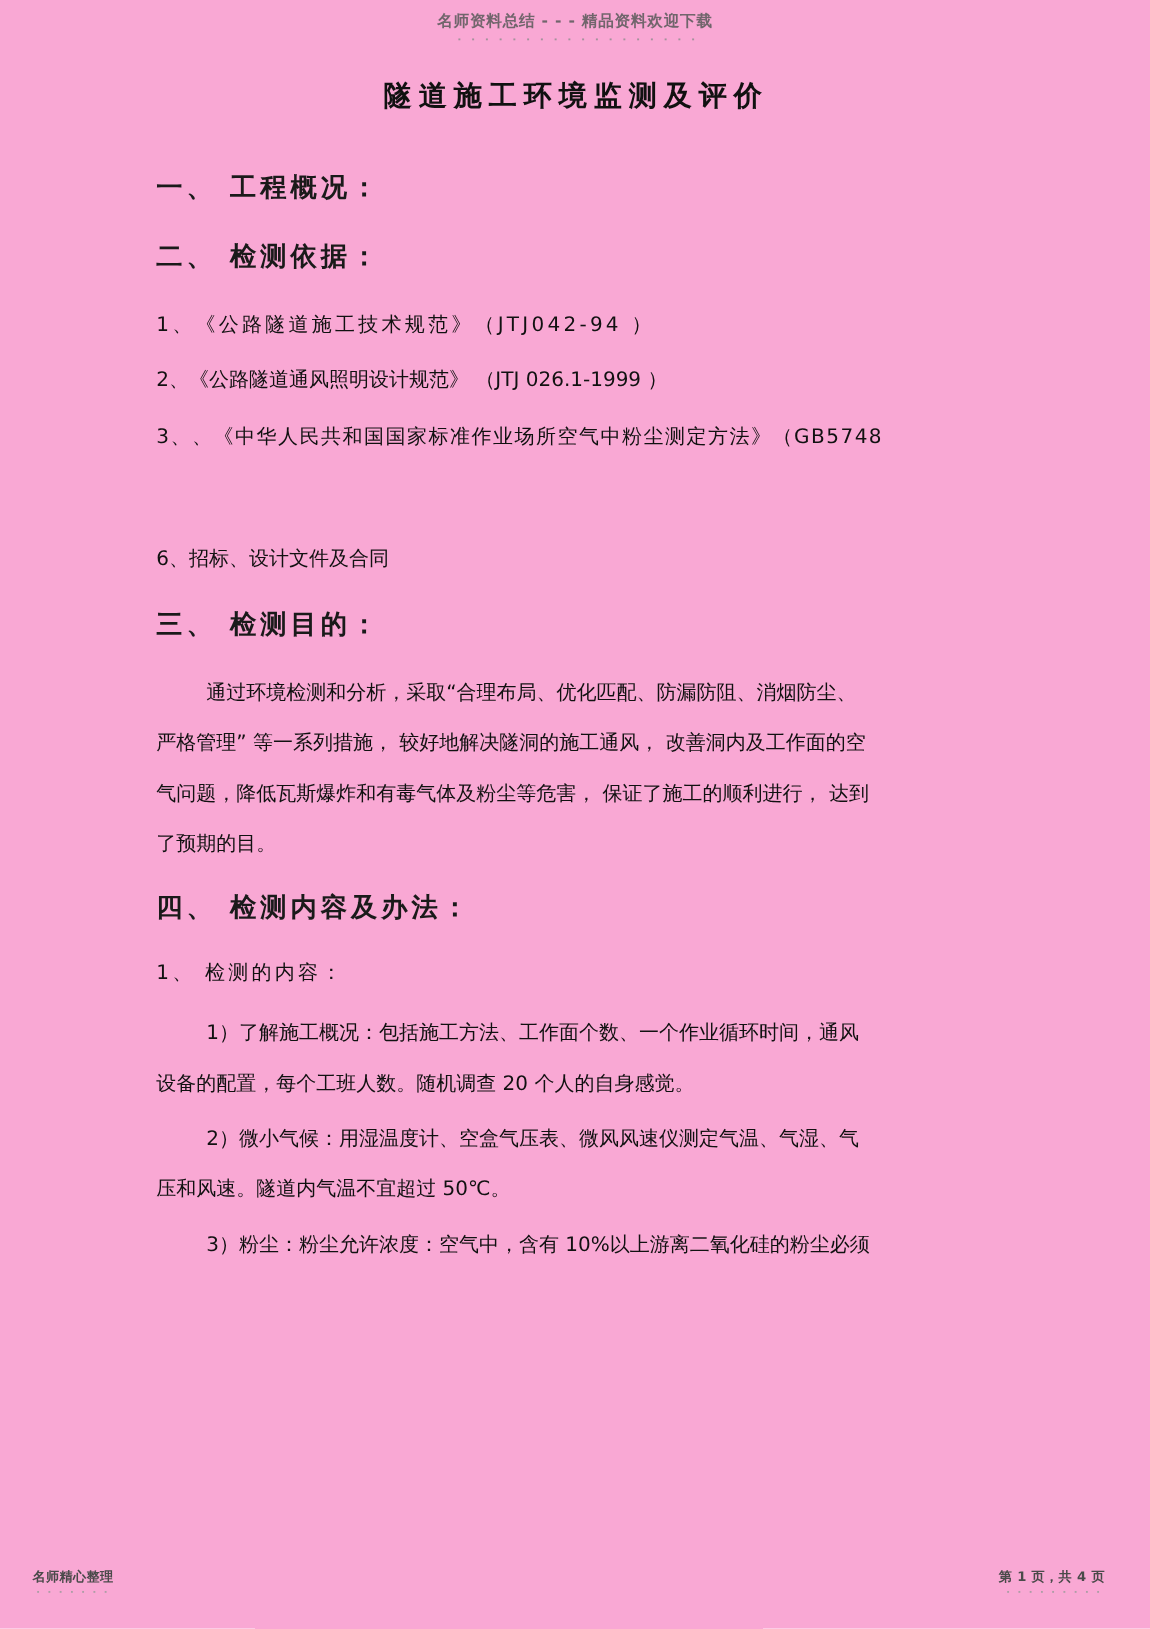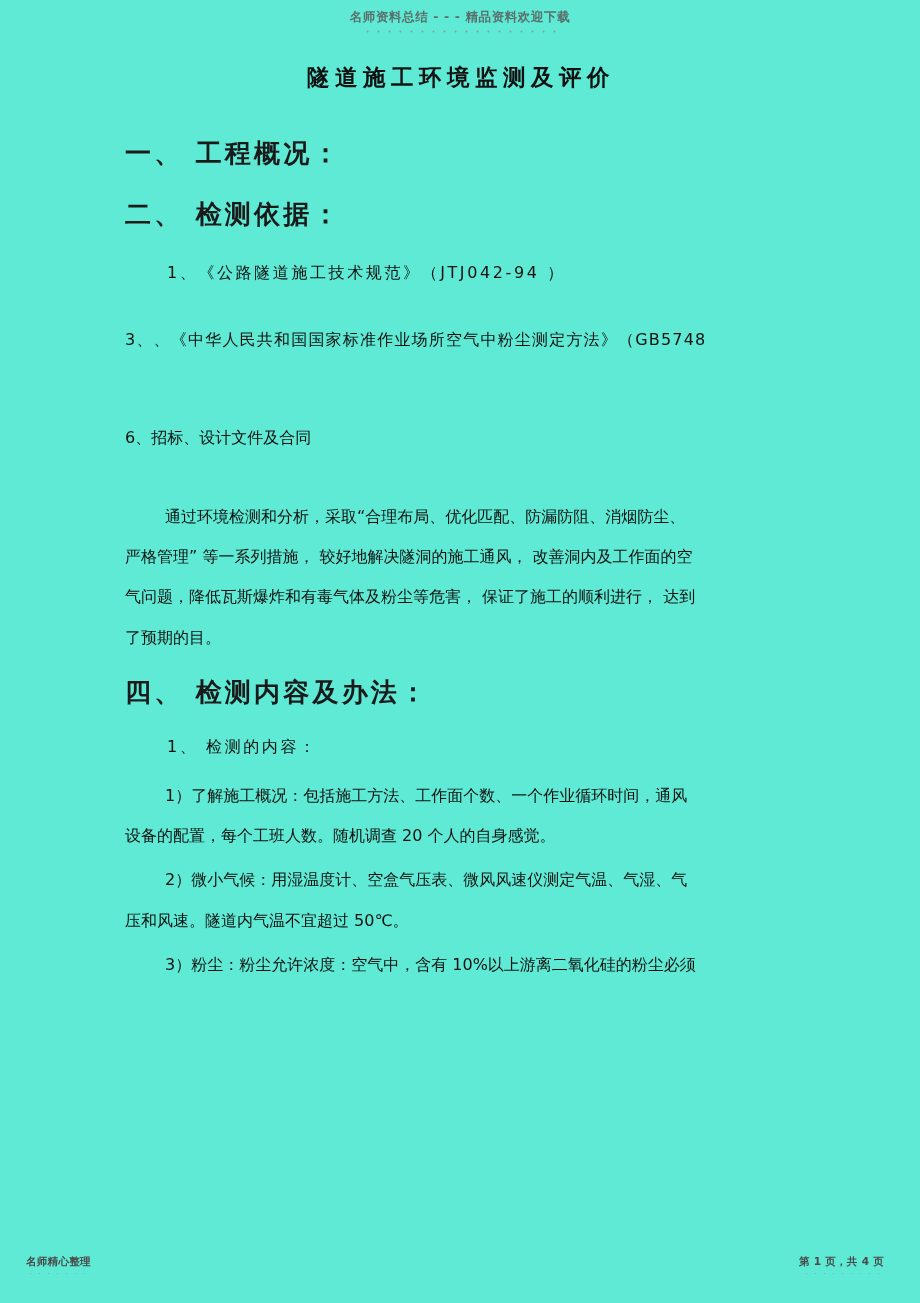--- a/index.html
+++ b/index.html
@@ -8,21 +8,21 @@
     background: #ffffff;
   }
   body {
     font-family: "DejaVu Sans", "Liberation Sans", sans-serif;
     color: #000000;
   }
   .page {
     position: relative;
     width: 920px;
     height: 1303px;
-    background: #5eead4;
+    background: #f9a8d4;
     overflow: hidden;
     box-sizing: border-box;
     text-decoration: underline;
   }
 
   
   .header-wm {
     position: absolute;
     top: 6px;
     left: 0;
@@ -60,35 +60,35 @@
     margin-top: 63px;
     text-align: center;
     font-size: 22.5px;
     font-weight: bold;
     letter-spacing: 5.5px;
     color: #111111;
     line-height: 1.3;
   }
 
   .h-section {
-    font-size: 26px;
+    font-size: 21px;
     font-weight: bold;
     letter-spacing: 3.2px;
     color: #1a1a1a;
     line-height: 1.35;
   }
 
   .body-line {
     font-size: 16px;
     color: #111111;
     line-height: 1.4;
     white-space: nowrap;
   }
 
-  .sp-wide { letter-spacing: 2.6px; margin-left: 42px; }
+  .sp-wide { letter-spacing: 2.6px; }
   .sp-mid  { letter-spacing: 1.2px; }
   .sp-none { letter-spacing: 0px; }
 
   .indent-1 { padding-left: 40px; }
   .indent-cont { padding-left: 14px; }
   .gap-44 { height: 44px; }
   .gap-30 { height: 30px; }
   .gap-26 { height: 26px; }
   .gap-22 { height: 22px; }
   .gap-18 { height: 18px; }
@@ -148,33 +148,35 @@
     <div class="gap-44"></div>
     <div class="h-section">一、 工程概况：</div>
 
     <div class="gap-26"></div>
     <div class="h-section">二、 检测依据：</div>
 
     <div class="gap-30"></div>
     <div class="body-line sp-wide">1、《公路隧道施工技术规范》（JTJ042-94  ）</div>
 
     <div class="gap-22"></div>
+    <div class="body-line sp-none">2、《公路隧道通风照明设计规范》 （JTJ 026.1-1999 ）</div>
 
     <div class="gap-22"></div>
     <div class="body-line sp-mid">3、、《中华人民共和国国家标准作业场所空气中粉尘测定方法》（GB5748</div>
     <div class="gap-14"></div>
 
     <div class="gap-18"></div>
 
     <div class="gap-22"></div>
 
     <div class="gap-22"></div>
     <div class="body-line sp-none">6、招标、设计文件及合同</div>
 
     <div class="gap-26"></div>
+    <div class="h-section">三、 检测目的：</div>
 
     <div class="gap-30"></div>
     <div class="body-line indent-1">通过环境检测和分析，采取“合理布局、优化匹配、防漏防阻、消烟防尘、</div>
     <div class="gap-18"></div>
     <div class="body-line">严格管理” 等一系列措施， 较好地解决隧洞的施工通风， 改善洞内及工作面的空</div>
     <div class="gap-18"></div>
     <div class="body-line">气问题，降低瓦斯爆炸和有毒气体及粉尘等危害， 保证了施工的顺利进行， 达到</div>
     <div class="gap-18"></div>
     <div class="body-line">了预期的目。</div>
 

